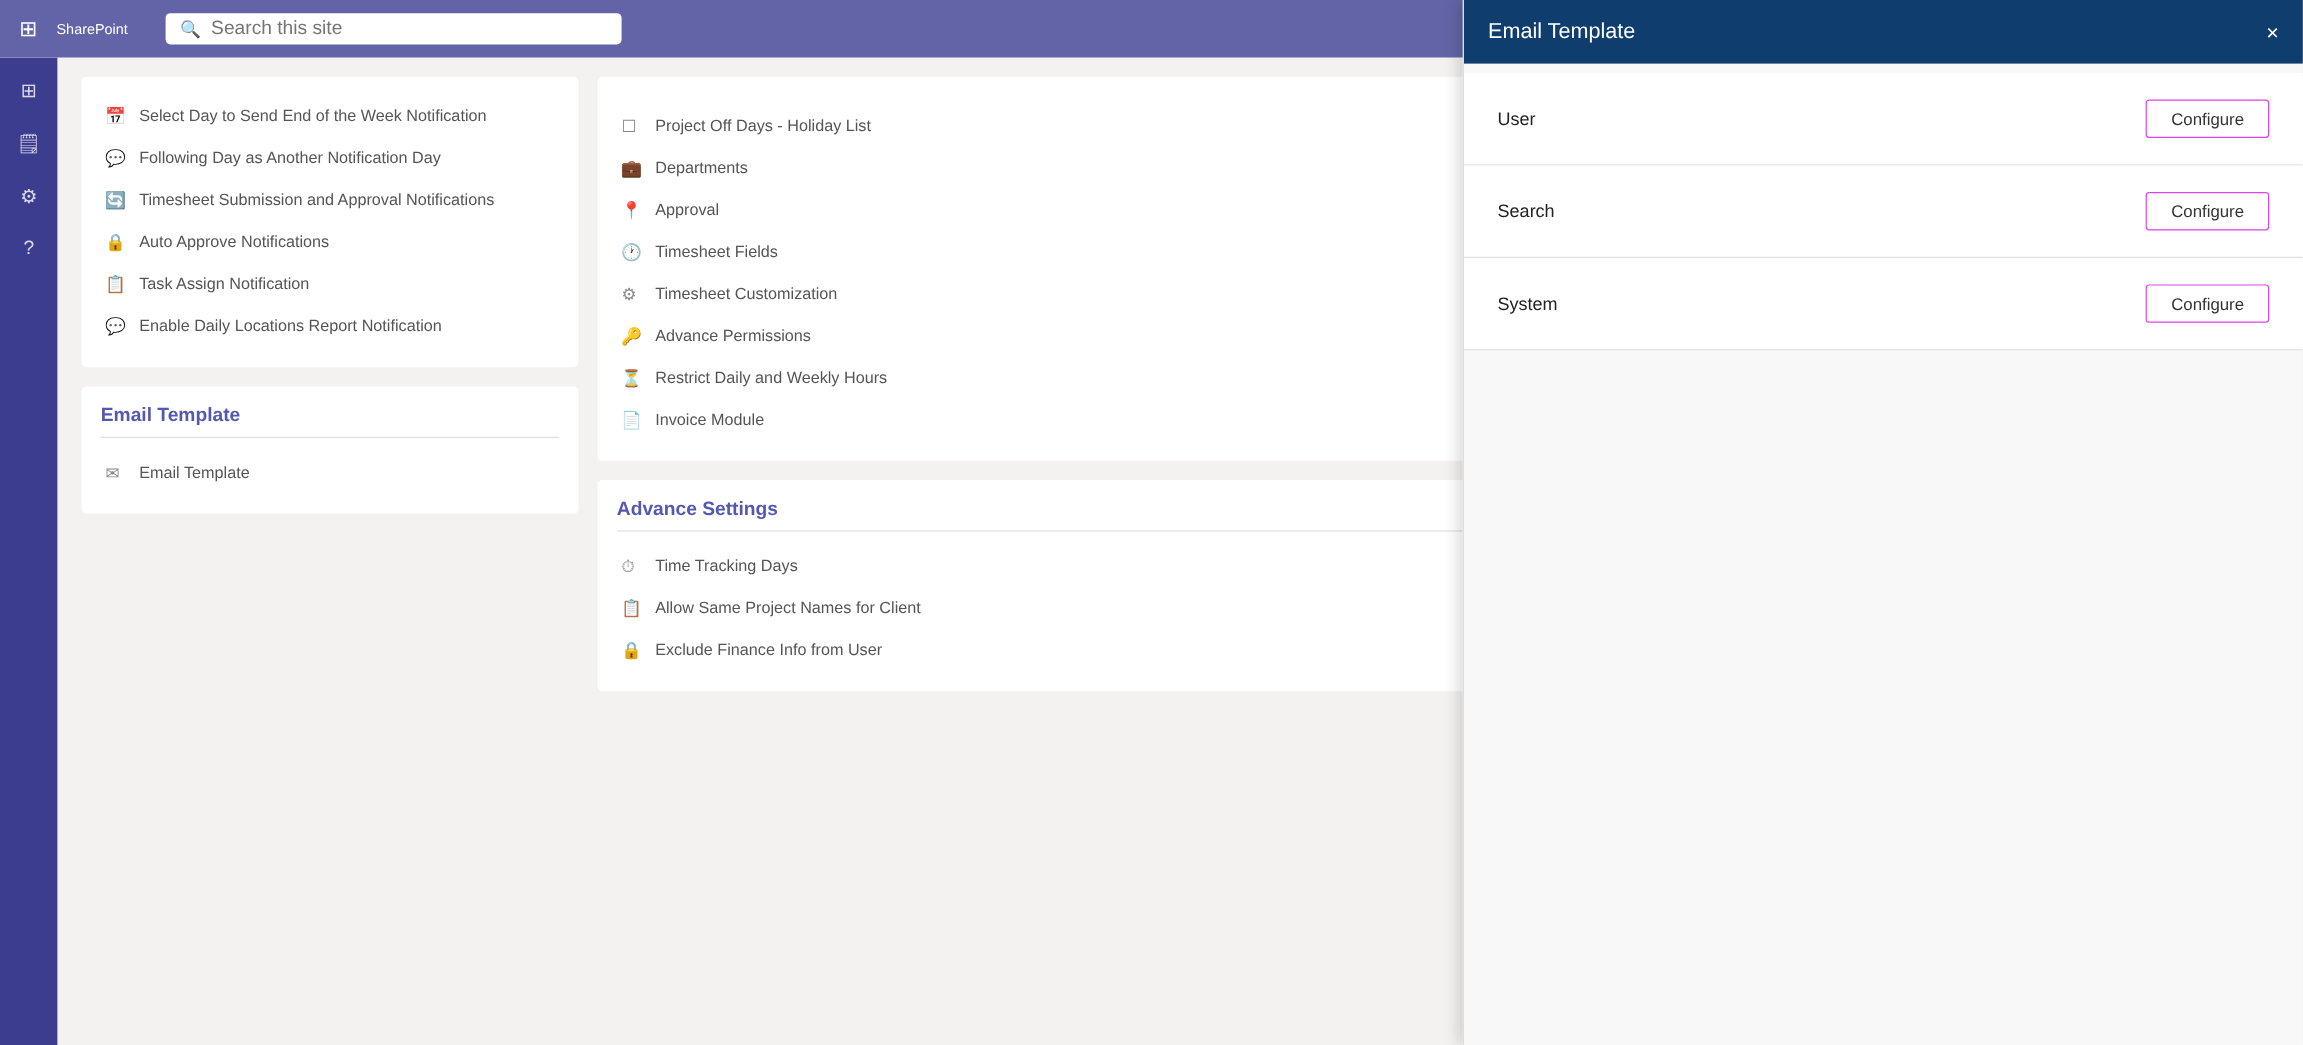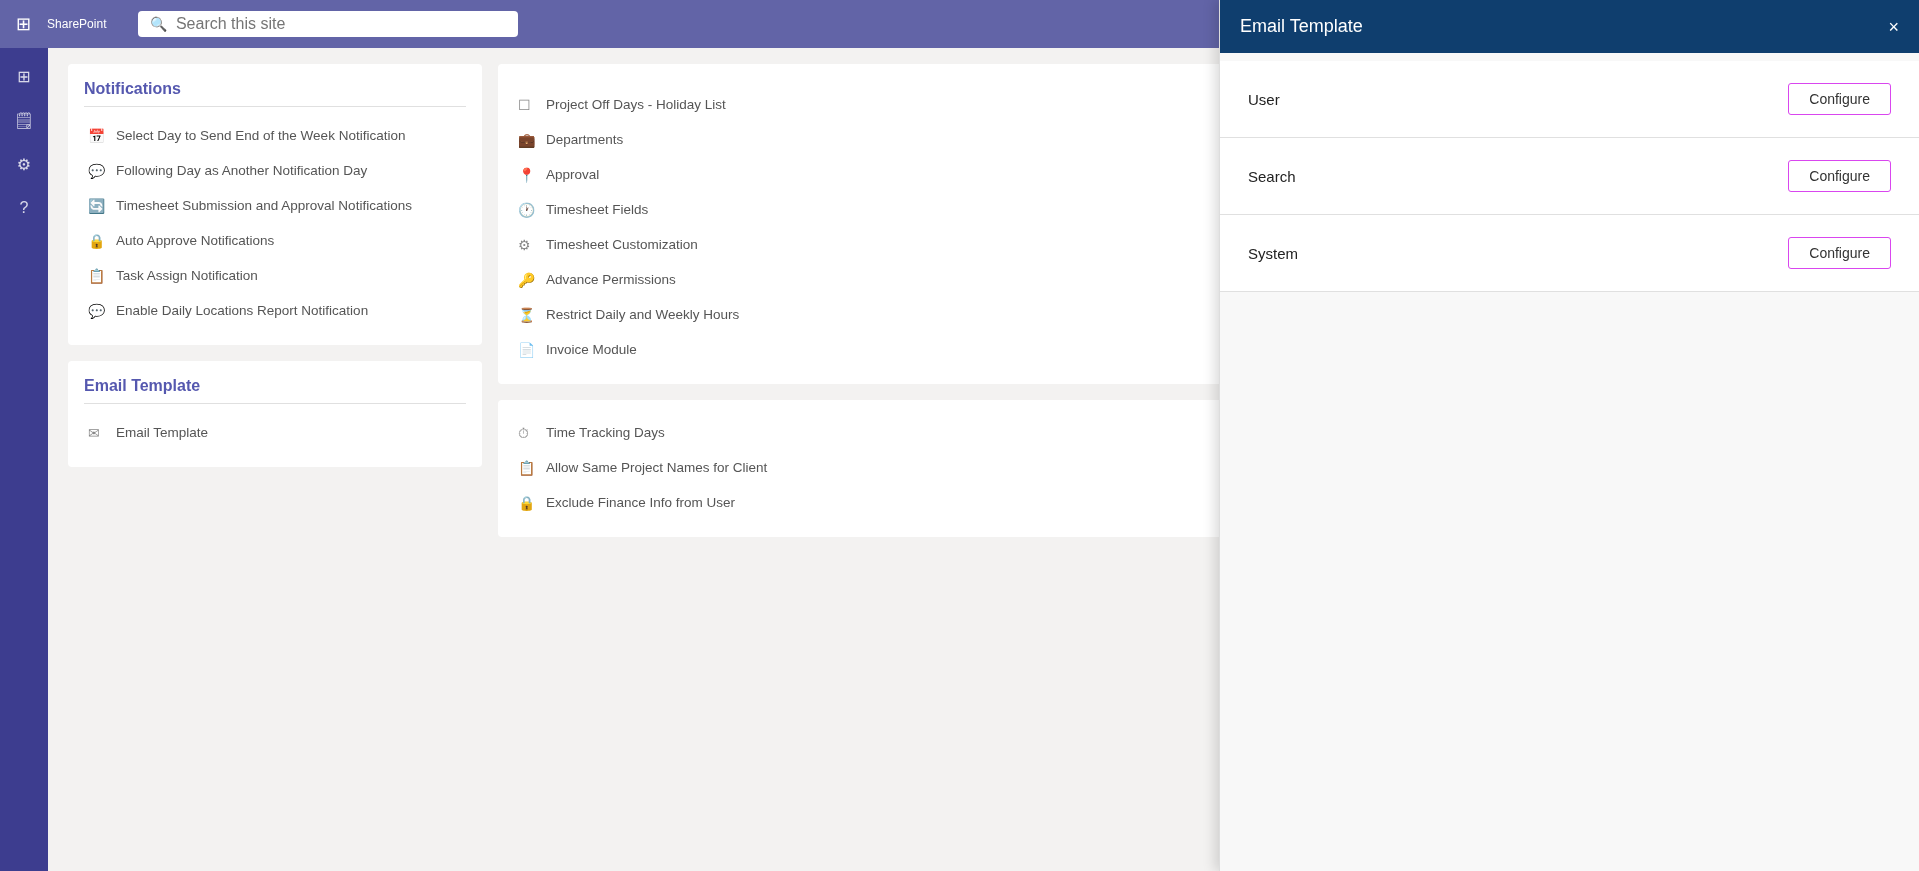--- a/index.html
+++ b/index.html
@@ -208,21 +208,20 @@
     <div class="sidebar-item">⚙</div>
     <div class="sidebar-item">?</div>
   </div>
 
   <div class="content-area">
     <div style="display:flex; gap:0; padding: 16px 20px;">
 
       <div style="width:430px; flex-shrink:0; padding-right:16px;">
 
         <div class="settings-section">
-          <div class="section-title">Notifications</div>
 
           <div class="menu-item">
             <div class="menu-item-icon">📅</div>
             <div class="menu-item-label">Select Day to Send End of the Week Notification</div>
           </div>
           <div class="menu-item">
             <div class="menu-item-icon">💬</div>
             <div class="menu-item-label">Following Day as Another Notification Day</div>
           </div>
           <div class="menu-item">
@@ -285,20 +284,21 @@
             <div class="menu-item-icon">⏳</div>
             <div class="menu-item-label">Restrict Daily and Weekly Hours</div>
           </div>
           <div class="menu-item">
             <div class="menu-item-icon">📄</div>
             <div class="menu-item-label">Invoice Module</div>
           </div>
         </div>
 
         <div class="settings-section">
+          <div class="section-title">Advance Settings</div>
           <div class="menu-item">
             <div class="menu-item-icon">⏱</div>
             <div class="menu-item-label">Time Tracking Days</div>
           </div>
           <div class="menu-item">
             <div class="menu-item-icon">📋</div>
             <div class="menu-item-label">Allow Same Project Names for Client</div>
           </div>
           <div class="menu-item">
             <div class="menu-item-icon">🔒</div>

